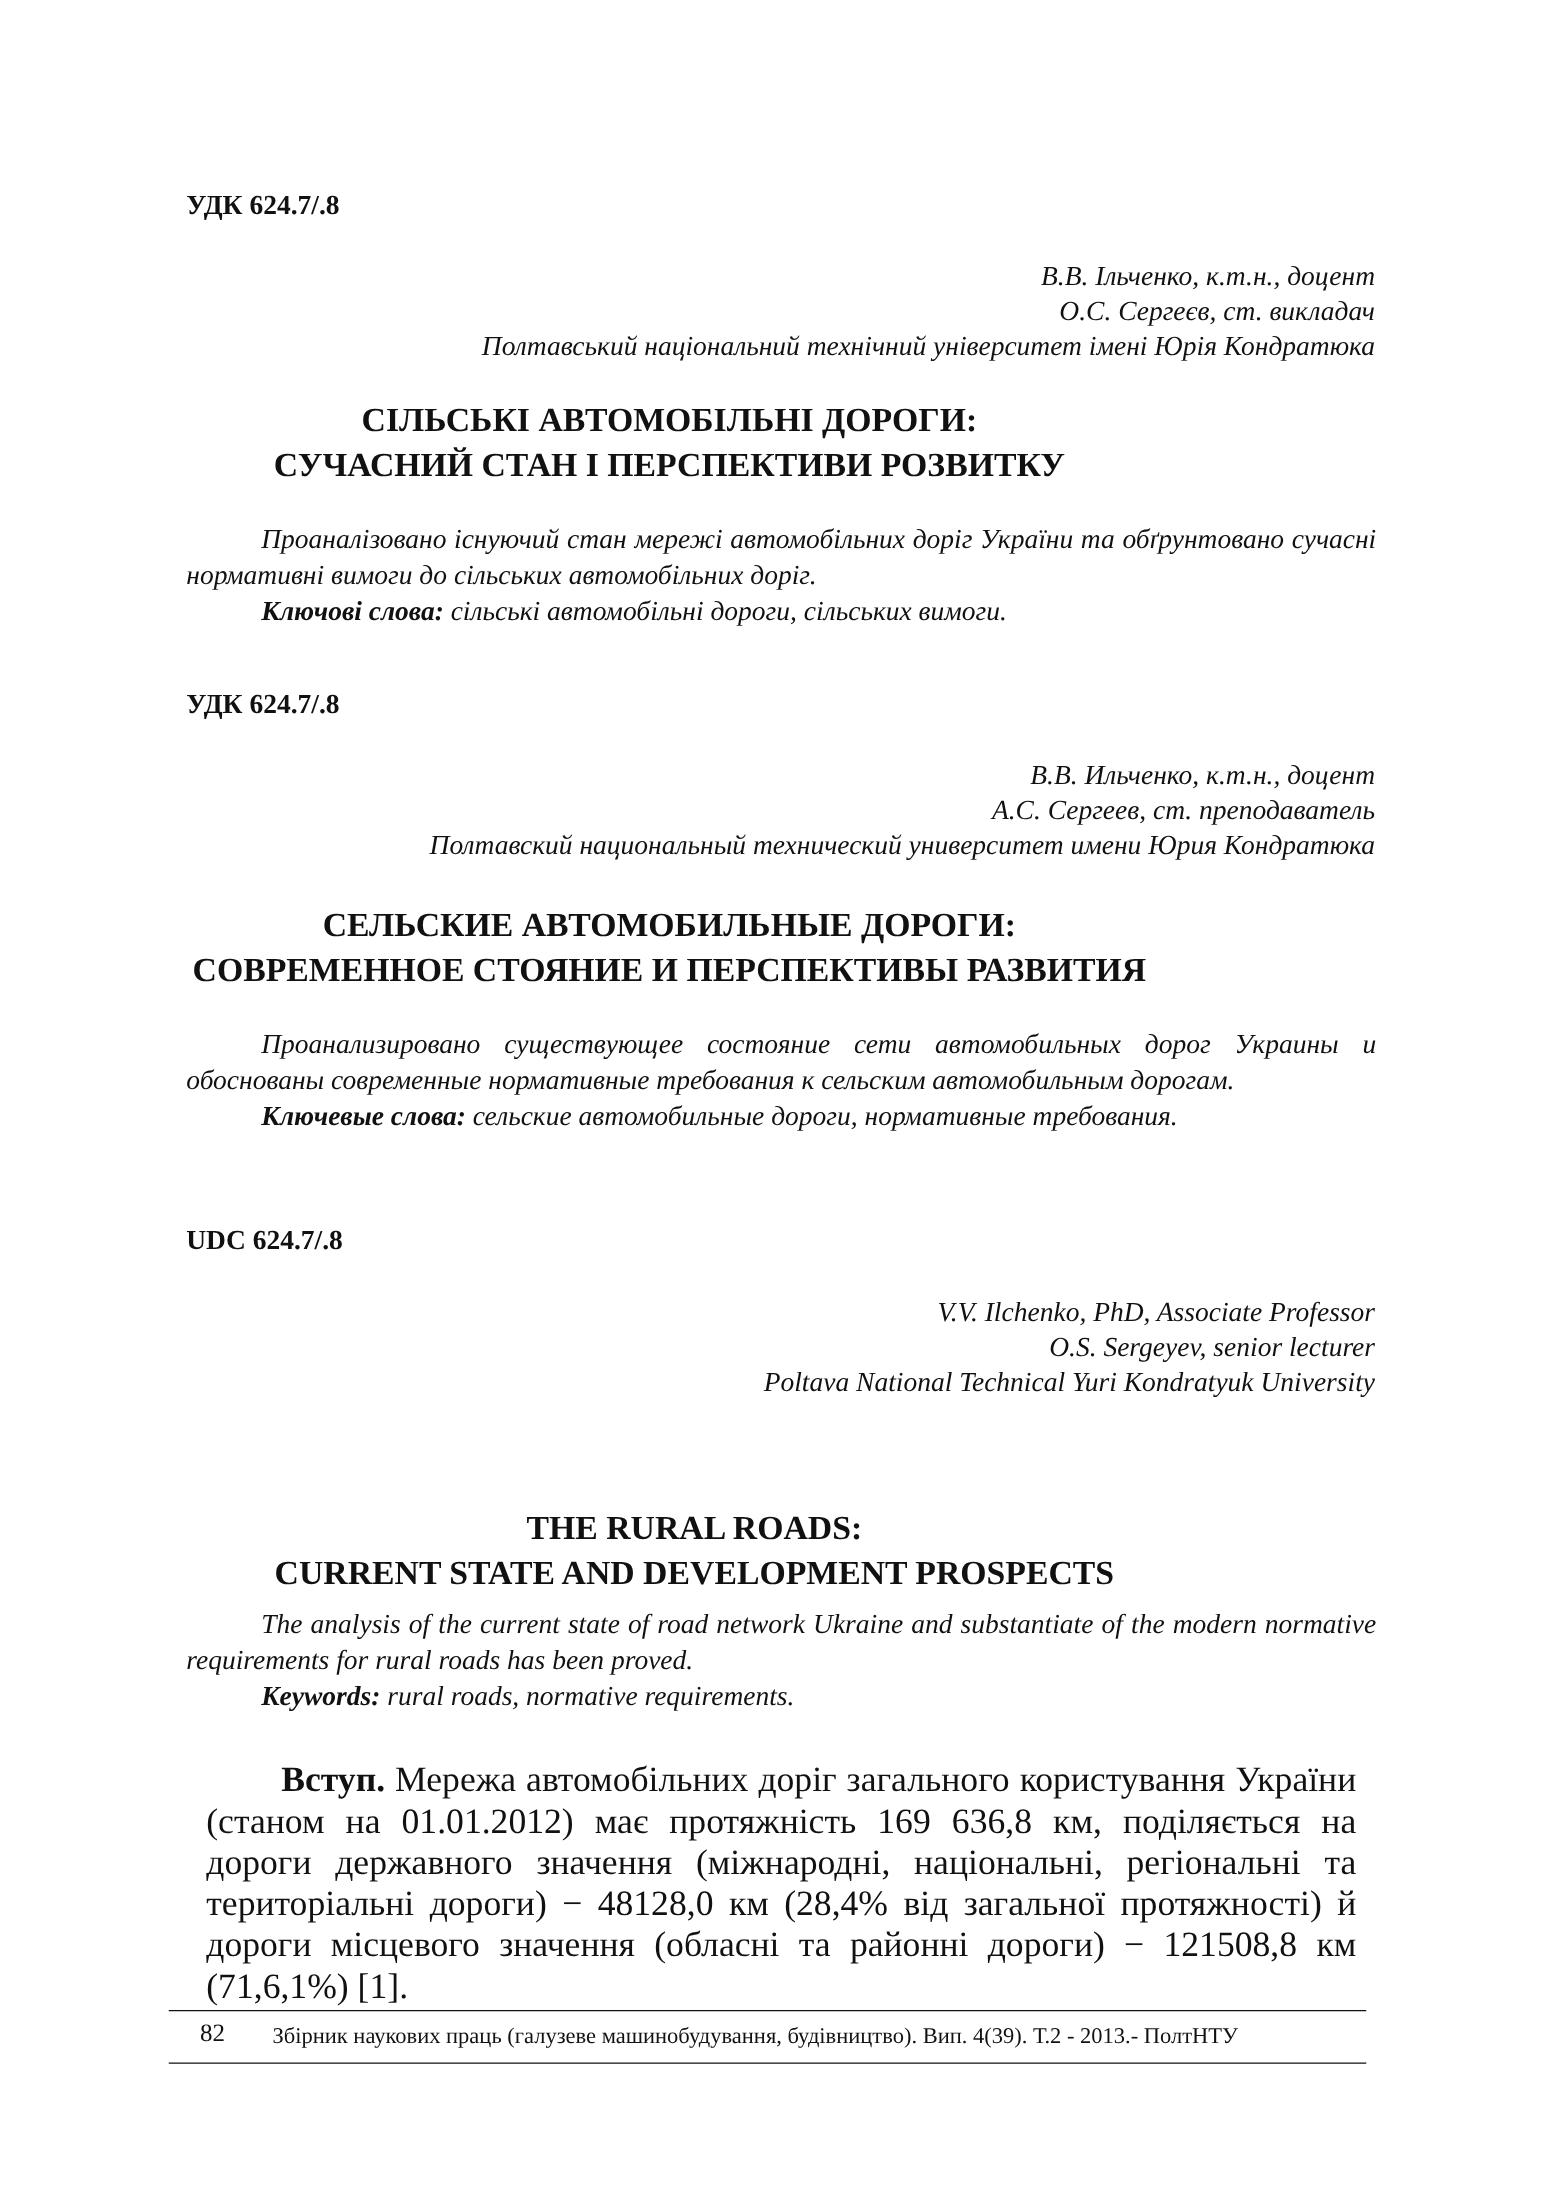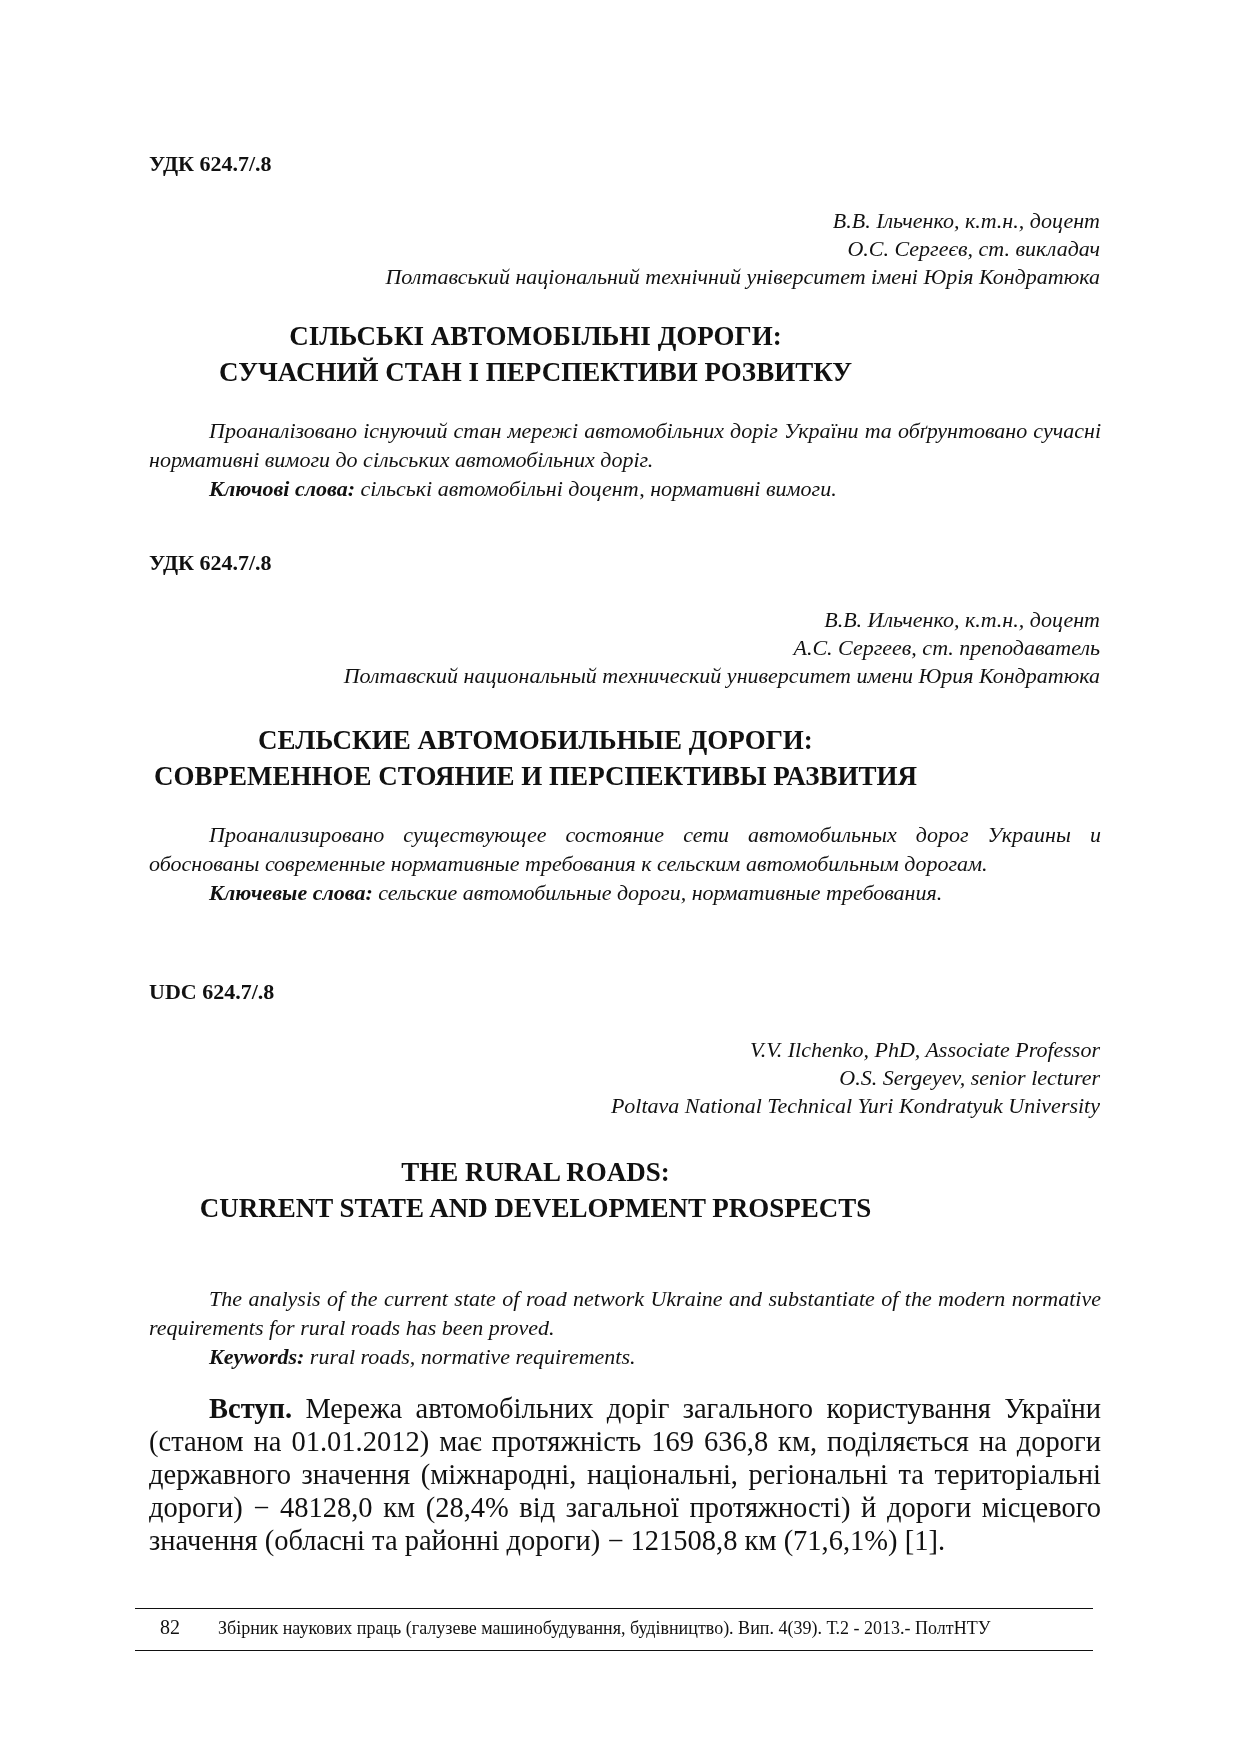--- a/index.html
+++ b/index.html
@@ -8,42 +8,42 @@
   .abs { position: absolute; white-space: nowrap; }
   .udc { left: 149px; font-weight: bold; font-size: 22px; }
   .authors { right: 140px; text-align: right; font-style: italic; font-size: 22px; line-height: 28px; }
   .authors div { white-space: nowrap; font-family: Liberation Serif, serif; }
   .title { left: 0; width: 1071px; text-align: center; font-weight: bold; font-size: 27px; line-height: 36px; }
   .abstract { left: 149px; width: 952px; font-style: italic; font-size: 22px; line-height: 29px; white-space: normal; text-align: justify; }
   .abstract p { margin: 0; text-indent: 60px; }
   .abstract .kw { text-indent: 60px; text-align: left; }
   .abstract .kw b { font-style: italic; font-weight: bold; }
   .body-text { left: 149px; width: 952px; font-size: 28.5px; line-height: 33px; white-space: normal; text-align: justify; }
-  .body-text p { margin: 0; text-indent: 60px; }
+  .body-text p { margin: 16px; text-indent: 60px; }
   .rule { position: absolute; left: 135px; width: 958px; height: 0; border-top: 1.5px solid #111; }
   .footer { position: absolute; left: 135px; width: 958px; top: 1618px; font-size: 18px; white-space: nowrap; }
   .footer .pg { position: absolute; left: 25px; font-size: 20px; top: -2px; }
   .footer .journal { position: absolute; left: 83px; }
 </style>
 </head>
 <body>
 
 <div class="abs udc" style="top:151px;">УДК 624.7/.8</div>
 <div class="abs authors" style="top:207px;">
   <div>В.В. Ільченко, к.т.н., доцент</div>
   <div>О.С. Сергеєв, ст. викладач</div>
   <div>Полтавський національний технічний університет імені Юрія Кондратюка</div>
 </div>
 <div class="abs title" style="top:318px;">
   <div>СІЛЬСЬКІ АВТОМОБІЛЬНІ ДОРОГИ:</div>
   <div>СУЧАСНИЙ СТАН І ПЕРСПЕКТИВИ РОЗВИТКУ</div>
 </div>
 <div class="abs abstract" style="top:416px;">
   <p>Проаналізовано існуючий стан мережі автомобільних доріг України та обґрунтовано сучасні нормативні вимоги до сільських автомобільних доріг.</p>
-  <p class="kw"><b>Ключові слова:</b><span> сільські автомобільні доцент, нормативні вимоги.</span></p>
+  <p class="kw"><b>Ключові слова:</b><span> сільські автомобільні дороги, сільських вимоги.</span></p>
 </div>
 
 <div class="abs udc" style="top:550px;">УДК 624.7/.8</div>
 <div class="abs authors" style="top:606px;">
   <div>В.В. Ильченко, к.т.н., доцент</div>
   <div>А.С. Сергеев, ст. преподаватель</div>
   <div>Полтавский национальный технический университет имени Юрия Кондратюка</div>
 </div>
 <div class="abs title" style="top:722px;">
   <div>СЕЛЬСКИЕ АВТОМОБИЛЬНЫЕ ДОРОГИ:</div>
@@ -53,21 +53,21 @@
   <p>Проанализировано существующее состояние сети автомобильных дорог Украины и обоснованы современные нормативные требования к сельским автомобильным дорогам.</p>
   <p class="kw"><b>Ключевые слова:</b><span> сельские автомобильные дороги, нормативные требования.</span></p>
 </div>
 
 <div class="abs udc" style="top:979px;">UDC 624.7/.8</div>
 <div class="abs authors" style="top:1036px;">
   <div>V.V. Ilchenko, PhD, Associate Professor</div>
   <div>O.S. Sergeyev, senior lecturer</div>
   <div>Poltava National Technical Yuri Kondratyuk University</div>
 </div>
-<div class="abs title" style="top:1154px;">
+<div class="abs title" style="top:1204px;padding-left:20px;">
   <div>THE RURAL ROADS:</div>
   <div>CURRENT STATE AND DEVELOPMENT PROSPECTS</div>
 </div>
 <div class="abs abstract" style="top:1284px;">
   <p>The analysis of the current state of road network Ukraine and substantiate of the modern normative requirements for rural roads has been proved.</p>
   <p class="kw"><b>Keywords:</b><span> rural roads, normative requirements.</span></p>
 </div>
 
 <div class="abs body-text" style="top:1392px;">
   <p><b>Вступ.</b><span> Мережа автомобільних доріг загального користування України (станом на 01.01.2012) має протяжність 169 636,8 км, поділяється на дороги державного значення (міжнародні, національні, регіональні та територіальні дороги) − 48128,0 км (28,4% від загальної протяжності) й дороги місцевого значення (обласні та районні дороги) − 121508,8 км (71,6,1%) [1].</span></p>

